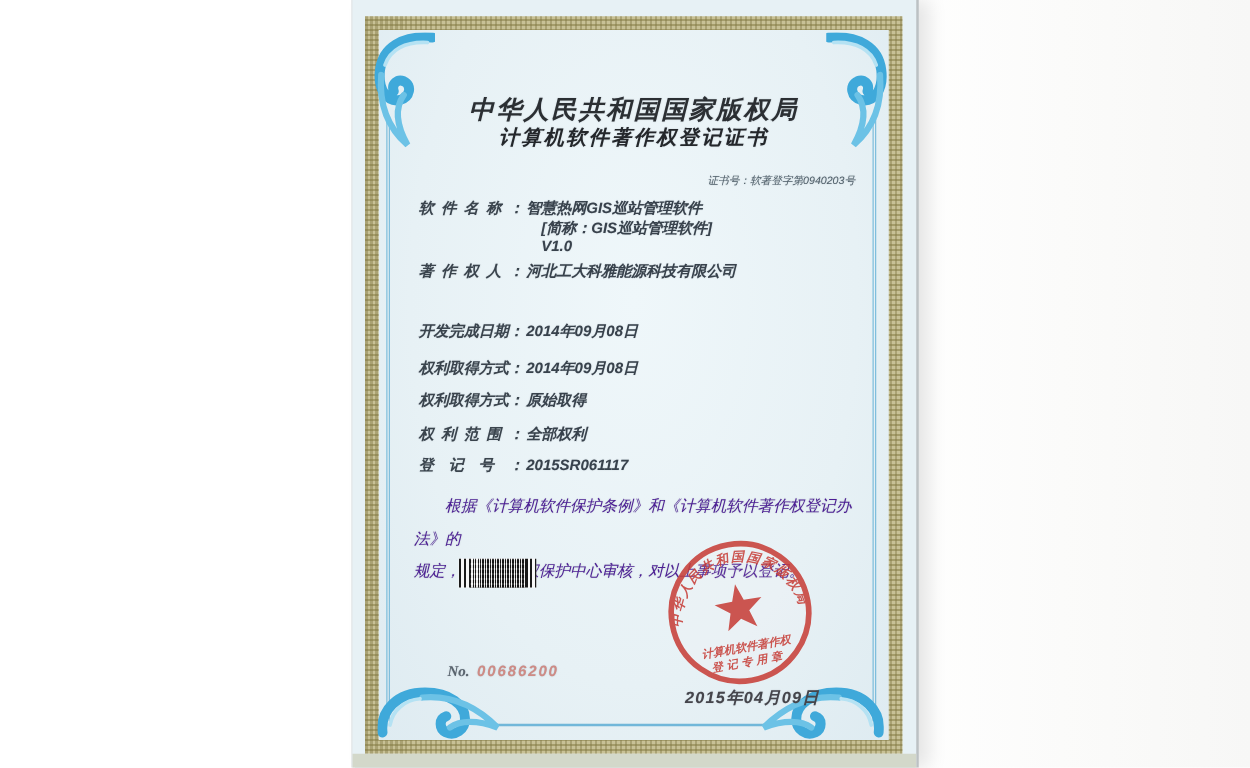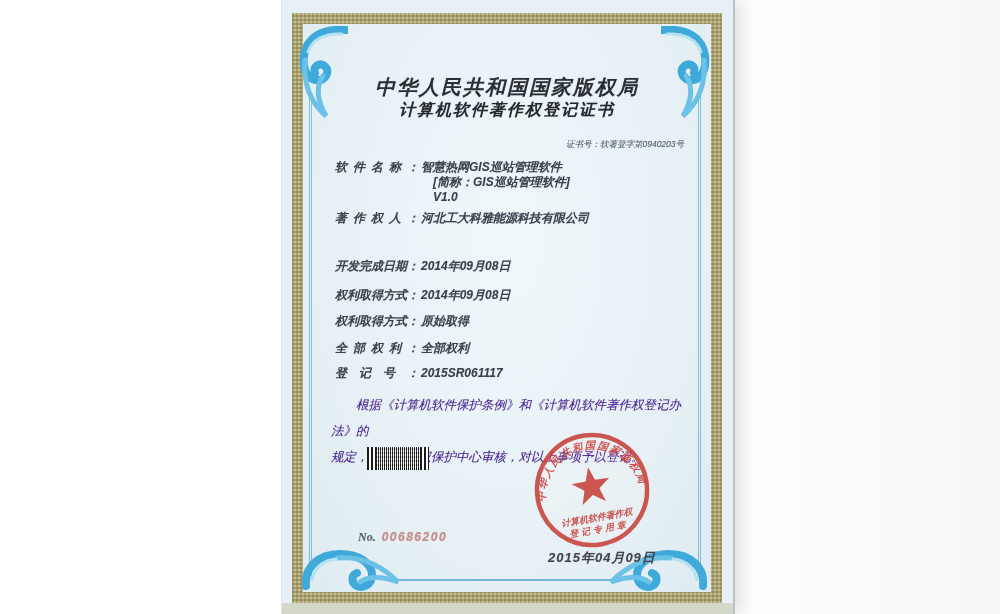--- a/index.html
+++ b/index.html
@@ -118,21 +118,21 @@
     <div class="row" style="top:256px">
       <span class="lbl">开发完成日期：</span><span class="val">2014年09月08日</span>
     </div>
     <div class="row" style="top:285px">
       <span class="lbl">权利取得方式：</span><span class="val">2014年09月08日</span>
     </div>
     <div class="row" style="top:311px">
       <span class="lbl">权利取得方式：</span><span class="val">原始取得</span>
     </div>
     <div class="row" style="top:338px">
-      <span class="lbl">全部权利：</span><span class="val">全部权利</span>
+      <span class="lbl">权利范围：</span><span class="val">全部权利</span>
     </div>
     <div class="row" style="top:363px">
       <span class="lbl">登记号：</span><span class="val">2015SR061117</span>
     </div>
 
     <div class="txt statement">
       <span>根据《计算机软件保护条例》和《计算机软件著作权登记办法》的</span><br>
       <span>规定，经中国版权保护中心审核，对以上事项予以登记。</span>
     </div>
 

